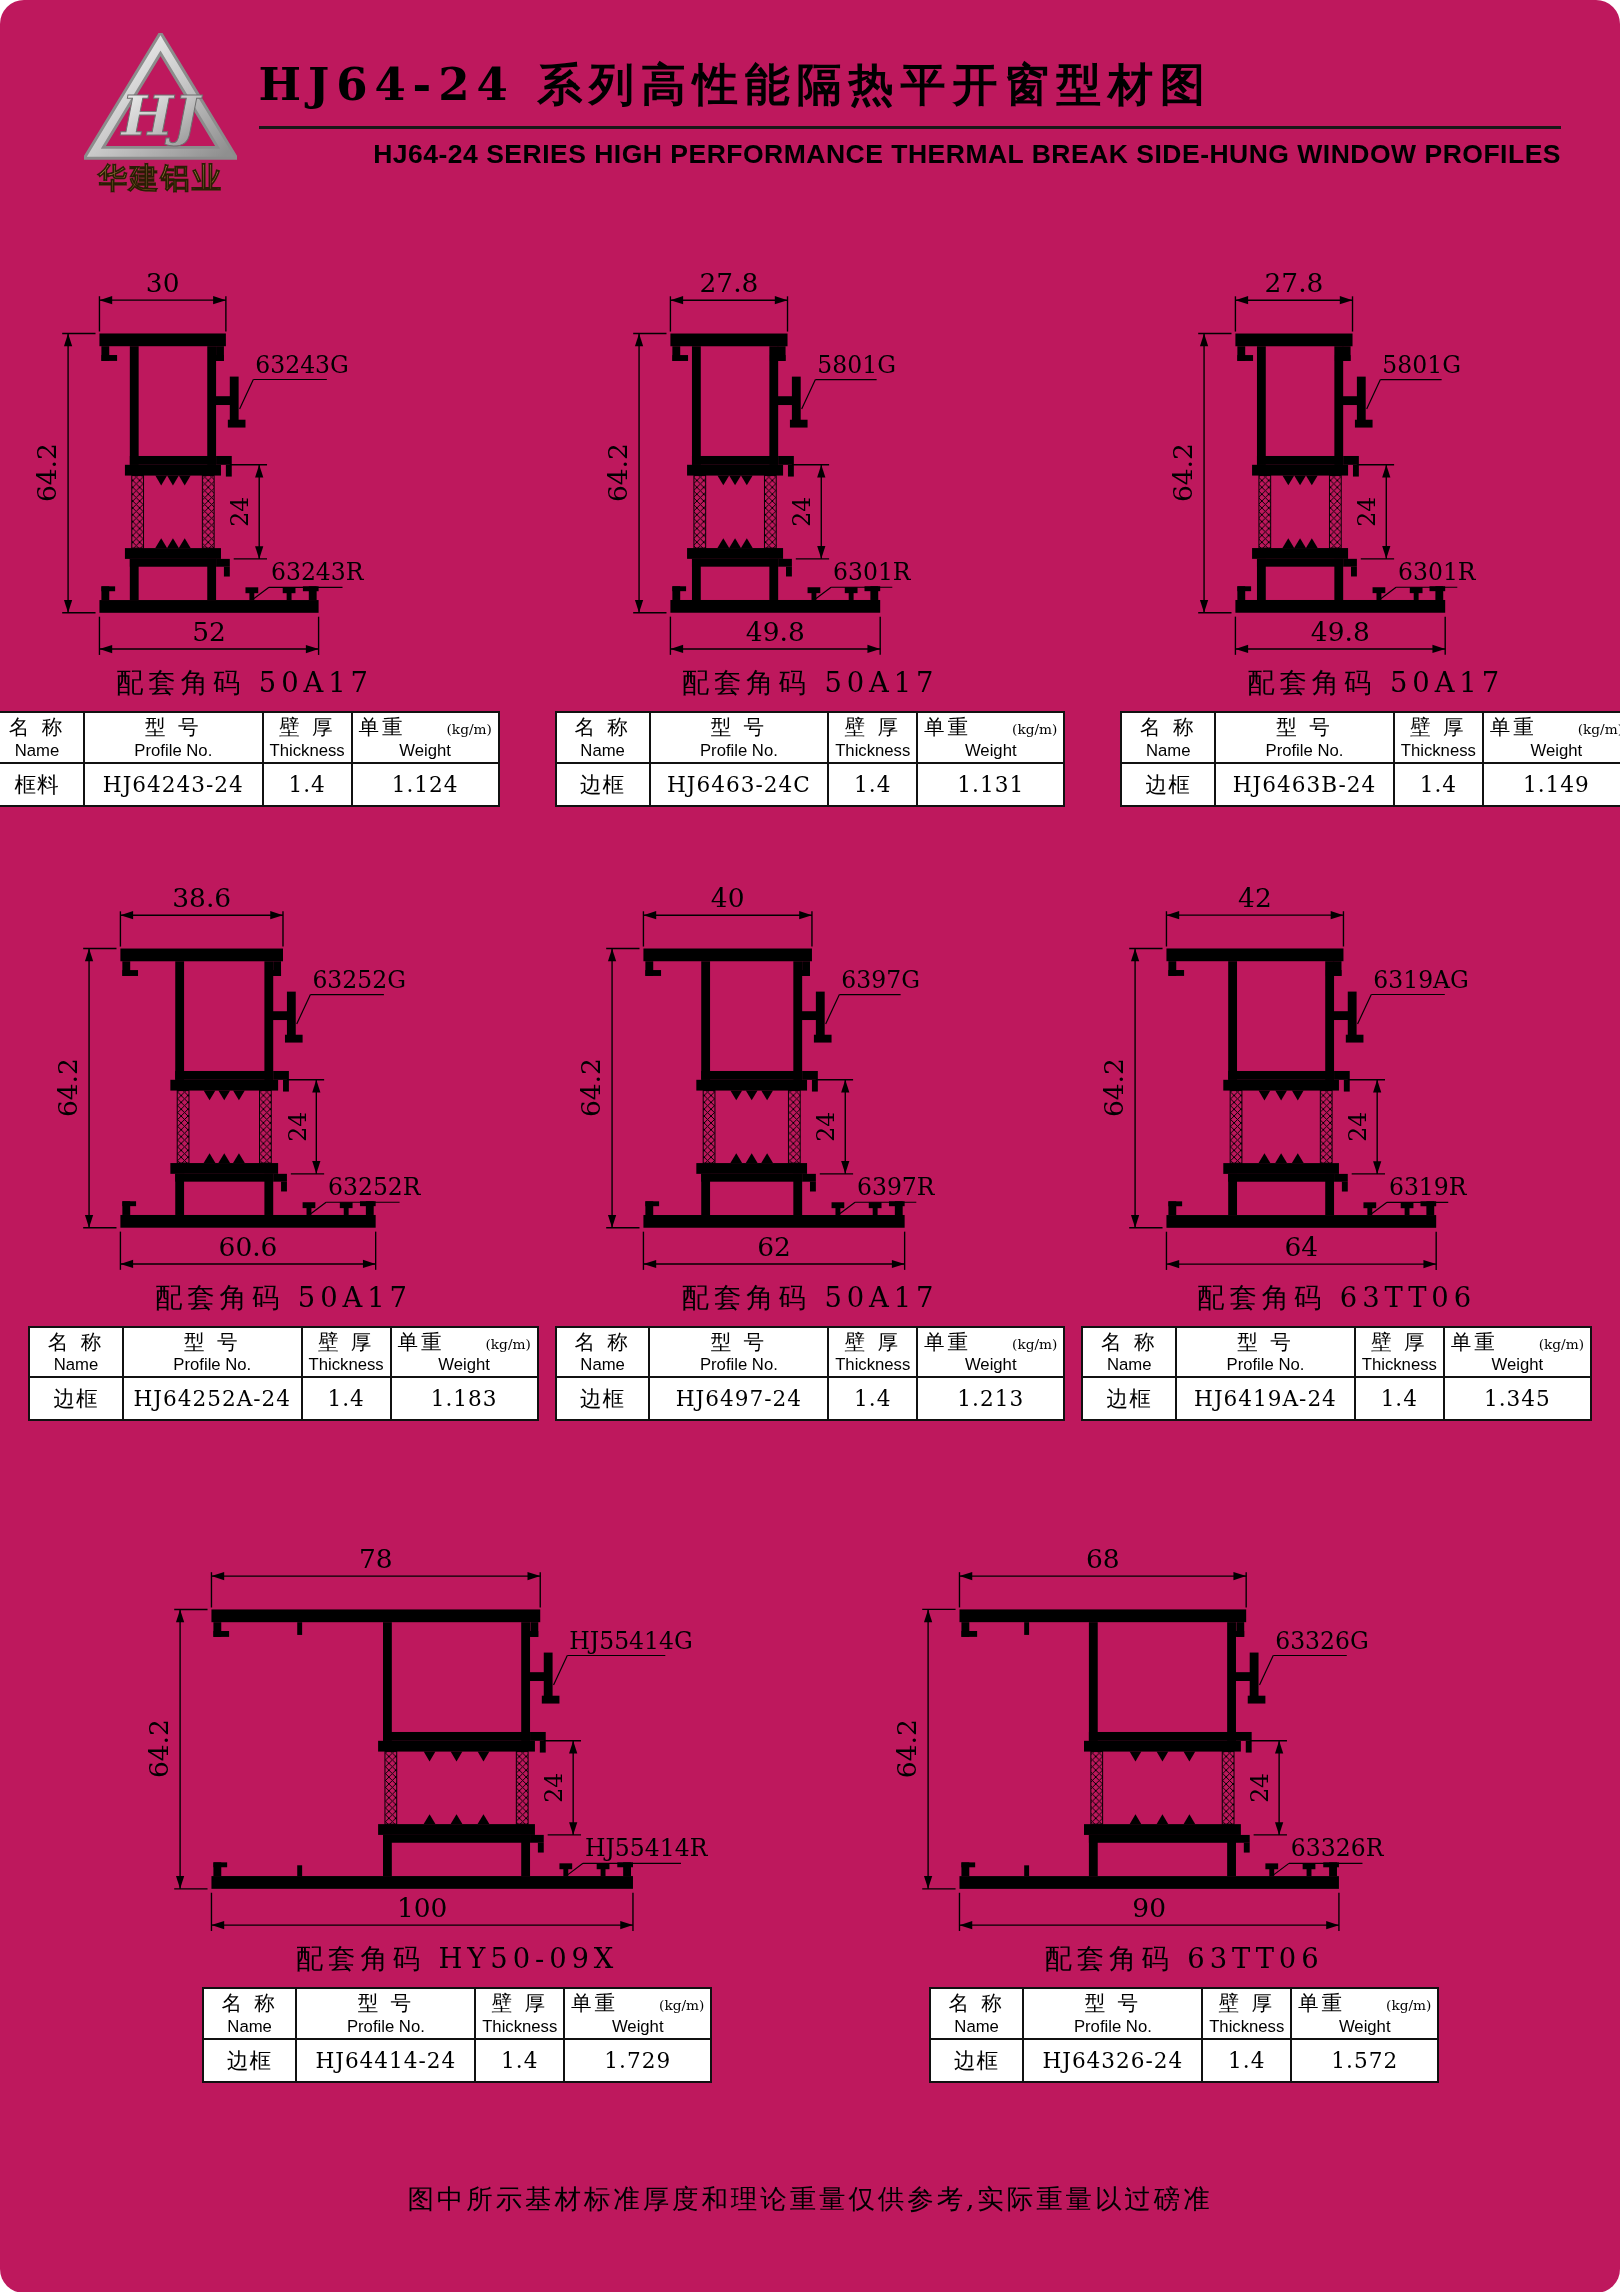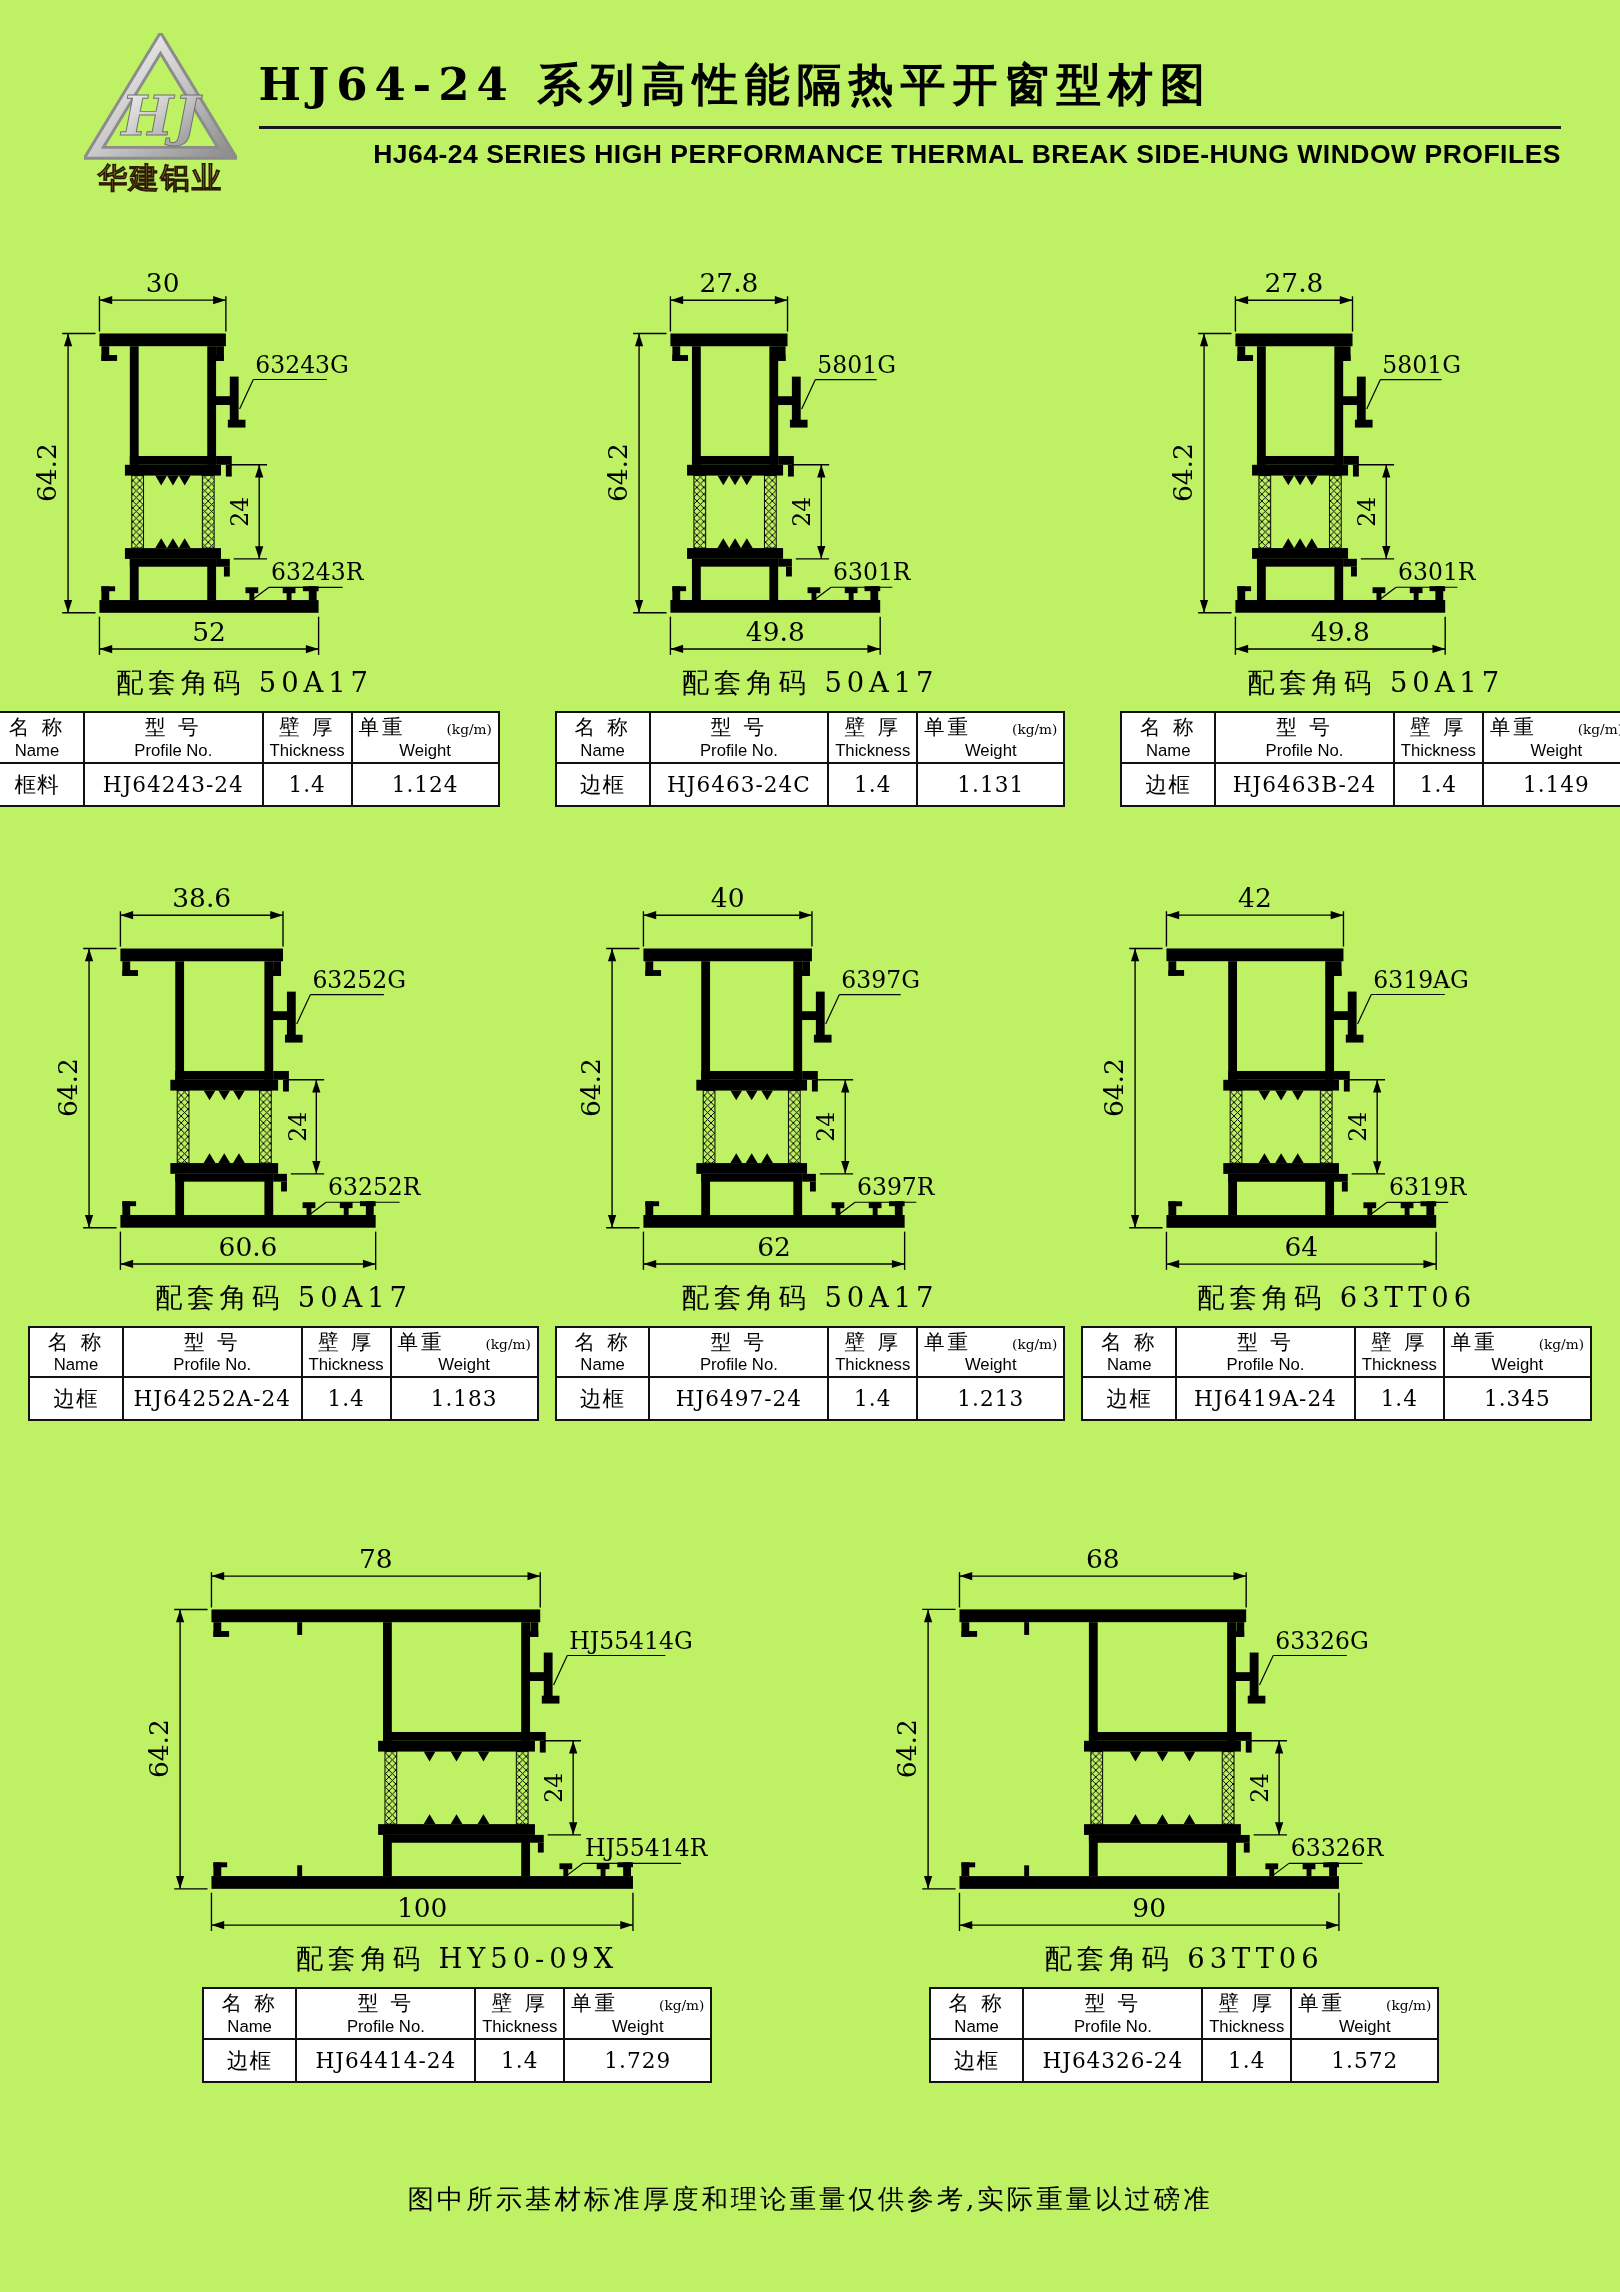--- a/index.html
+++ b/index.html
@@ -1,17 +1,17 @@
 <!DOCTYPE html>
 <html><head>
 <meta charset="utf-8">
 <style>
   html,body{margin:0;padding:0;background:#ffffff;}
   body{width:1620px;height:2293px;overflow:hidden;font-family:"DejaVu Serif",serif;color:#000;}
-  .page{width:1620px;height:2293px;position:relative;background:#bef264;}
+  .page{width:1620px;height:2293px;position:relative;background:#be185d;border-radius:24px;}
 
   
   .header{display:flex;align-items:flex-start;gap:21.6px;padding:33px 59px 0 84px;}
   .logo{flex:0 0 153px;}
   .title-block{flex:1 1 auto;min-width:0;}
   .title-cn{font-family:"DejaVu Serif",serif;font-weight:bold;font-size:45px;letter-spacing:6.9px;margin-top:21.6px;white-space:nowrap;}
   .title-rule{border-top:3.9px solid #181818;margin:11.8px 0 9.8px 0;}
   .title-en{font-family:"Liberation Sans",sans-serif;font-weight:bold;font-size:26.5px;letter-spacing:0.5px;text-align:right;white-space:nowrap;}
 
   

